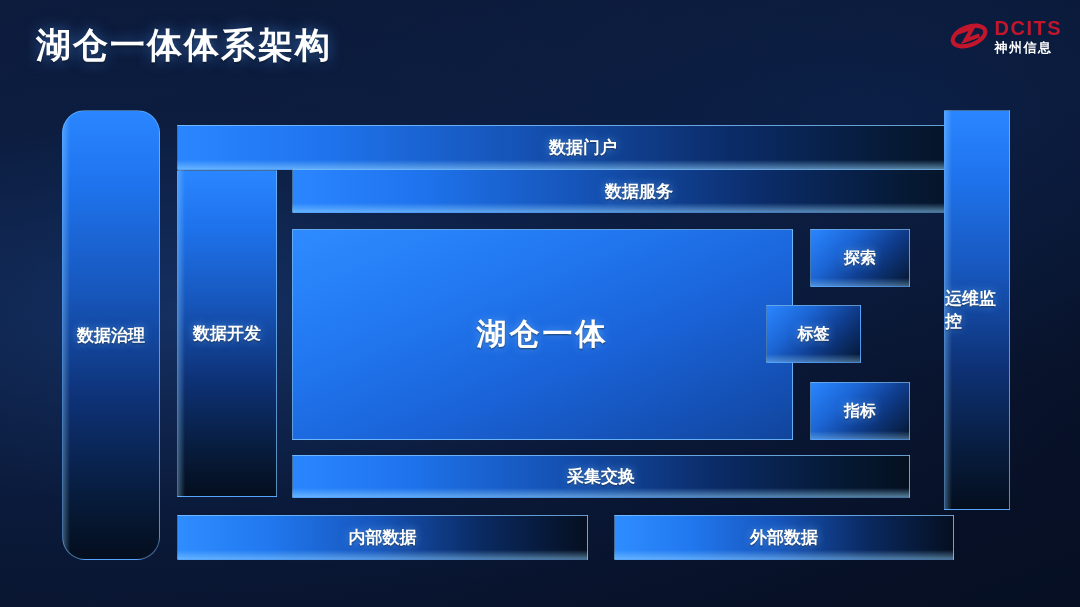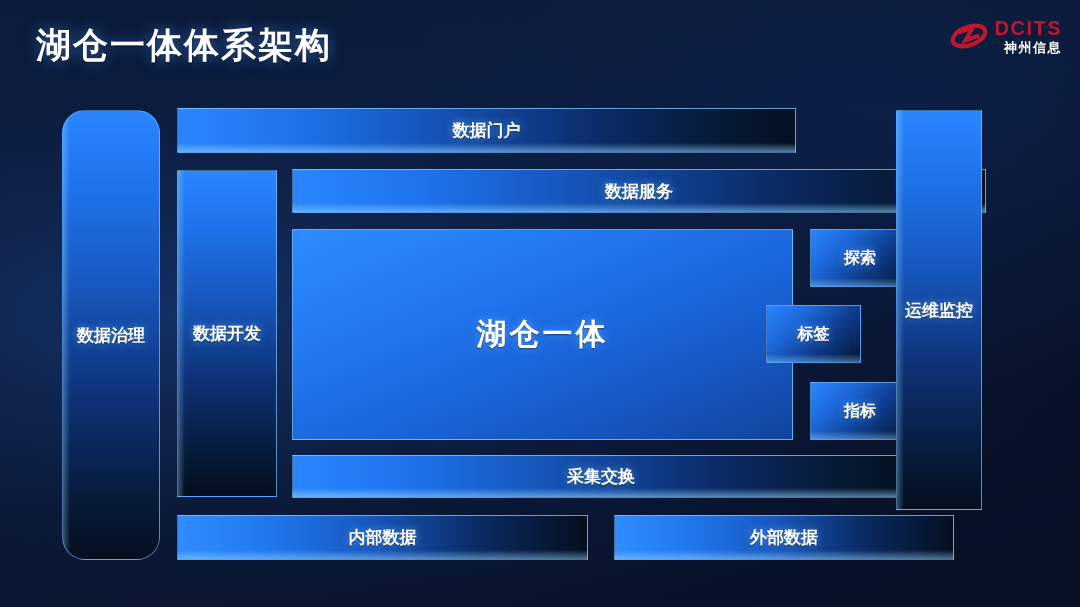--- a/index.html
+++ b/index.html
@@ -32,21 +32,21 @@
   }
   #logo {
     position: absolute;
     right: 18px;
     top: 18px;
     display: flex;
     align-items: center;
     gap: 7px;
   }
   #logo-mark { width: 38px; height: 34px; display: block; }
-  .logo-text { display: flex; flex-direction: column; line-height: 1; text-align: right; }
+  .logo-text { display: flex; flex-direction: column; line-height: 1; }
   .logo-en {
     font-size: 20px;
     font-weight: bold;
     color: #c2162c;
     letter-spacing: 1.5px;
   }
   .logo-cn {
     font-size: 13px;
     font-weight: bold;
     color: #ffffff;
@@ -124,21 +124,21 @@
   </div>
 
   <div class="box col" style="left:62px; top:110px; width:98px; height:450px;border-radius:23px;">
     <span>数据治理</span>
   </div>
 
   <div class="box col" style="left:177px; top:170px; width:100px; height:327px;">
     <span>数据开发</span>
   </div>
 
-  <div class="box bar" style="left:177px; top:108px; width:619px; height:45px;">
+  <div class="box bar" style="left:177px; top:125px; width:812px; height:45px;">
     <span>数据门户</span>
   </div>
 
   <div class="box bar" style="left:292px; top:169px; width:694px; height:44px;">
     <span>数据服务</span>
   </div>
 
   <div class="box hero" style="left:292px; top:229px; width:501px; height:211px;text-align:center;">
     <span>湖仓一体</span>
   </div>
@@ -150,21 +150,21 @@
     <span>标签</span>
   </div>
   <div class="box chip" style="left:810px; top:382px; width:100px; height:58px;text-align:right;">
     <span>指标</span>
   </div>
 
   <div class="box bar" style="left:292px; top:455px; width:618px; height:43px;">
     <span>采集交换</span>
   </div>
 
-  <div class="box col" style="left:896px; top:110px; width:86px; height:400px;">
+  <div class="box col" style="left:944px; top:110px; width:66px; height:400px;">
     <span>运维监控</span>
   </div>
 
   <div class="box bar glow-left" style="left:177px; top:515px; width:411px; height:45px;">
     <span>内部数据</span>
   </div>
   <div class="box bar glow-left" style="left:614px; top:515px; width:340px; height:45px;">
     <span>外部数据</span>
   </div>
 

